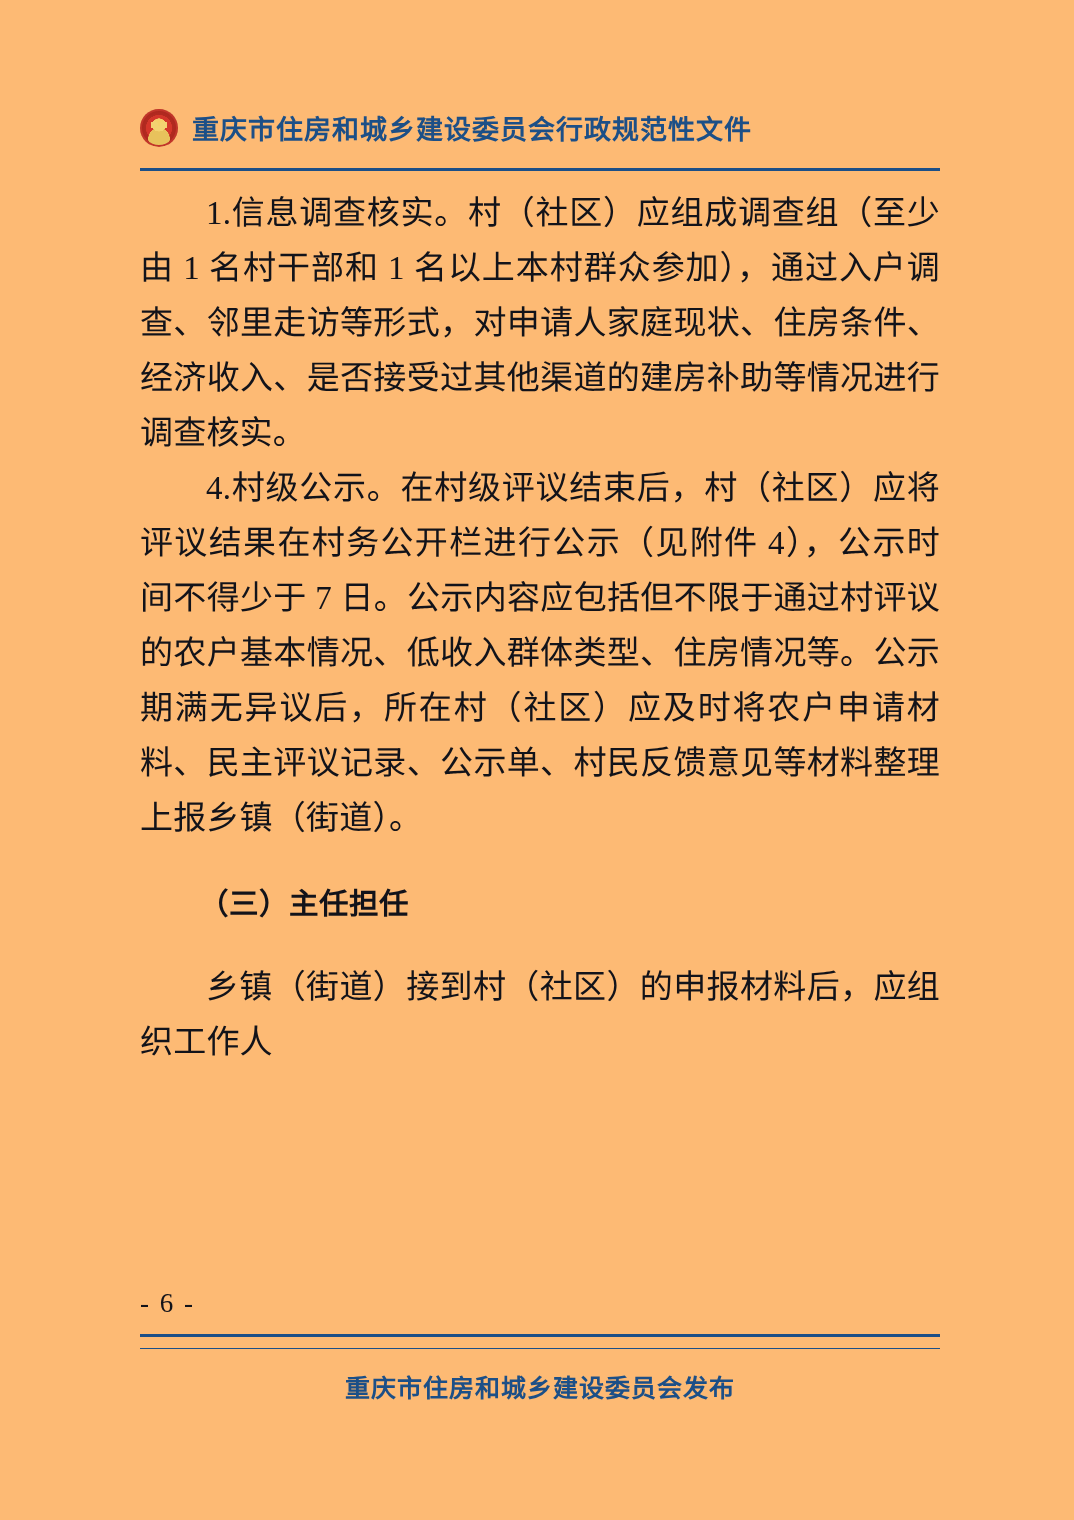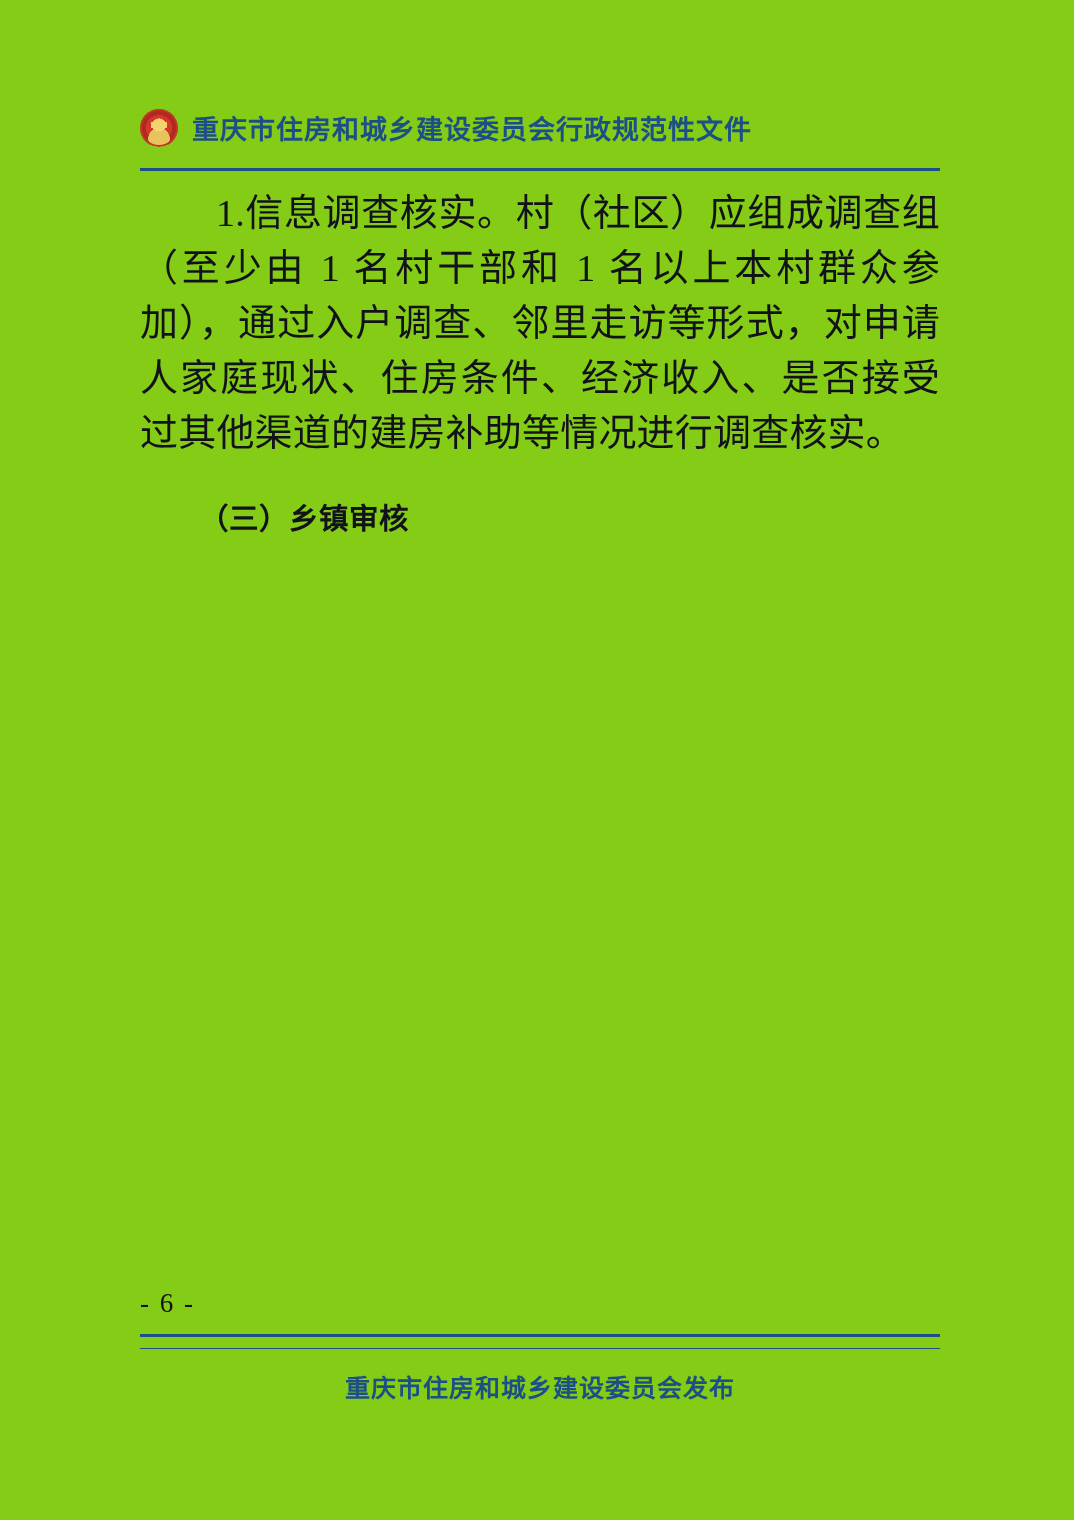--- a/index.html
+++ b/index.html
@@ -6,21 +6,21 @@
   html, body {
     margin: 0;
     padding: 0;
     background: #ffffff;
   }
   .page {
     position: relative;
     width: 1074px;
     height: 1520px;
     margin: 0 auto;
-    background: #84cc16;
+    background: #fdba74;
     font-family: "Liberation Serif", "DejaVu Serif", serif;
     overflow: hidden;
     box-sizing: border-box;
   }
 
   
   .header {
     position: absolute;
     left: 140px;
     top: 108px;
@@ -73,21 +73,21 @@
   }
 
   
   .content {
     position: absolute;
     left: 140px;
     top: 186px;
     width: 800px;
   }
   .para {
-    font-size: 38px;
+    font-size: 33px;
     line-height: 55px;
     color: #12131a;
     text-align: justify;
     text-justify: inter-ideograph;
     margin: 0 0 0 0;
     letter-spacing: 0.2px;
   }
   .indent {
     text-indent: 2em;
   }
@@ -146,21 +146,23 @@
 
   <div class="header">
     <div class="emblem"></div>
     <div class="header-title">重庆市住房和城乡建设委员会行政规范性文件</div>
   </div>
 
   <div class="rule-top"></div>
 
   <div class="content">
     <p class="para indent">1.信息调查核实。村（社区）应组成调查组（至少由 1 名村干部和 1 名以上本村群众参加），通过入户调查、邻里走访等形式，对申请人家庭现状、住房条件、经济收入、是否接受过其他渠道的建房补助等情况进行调查核实。</p>
-    <p class="sub-head">（三）乡镇审核</p>
+    <p class="para indent">4.村级公示。在村级评议结束后，村（社区）应将评议结果在村务公开栏进行公示（见附件 4），公示时间不得少于 7 日。公示内容应包括但不限于通过村评议的农户基本情况、低收入群体类型、住房情况等。公示期满无异议后，所在村（社区）应及时将农户申请材料、民主评议记录、公示单、村民反馈意见等材料整理上报乡镇（街道）。</p>
+    <p class="sub-head">（三）主任担任</p>
+    <p class="para indent">乡镇（街道）接到村（社区）的申报材料后，应组织工作人</p>
   </div>
 
   <div class="page-number">- 6 -</div>
   <div class="rule-bottom-1"></div>
   <div class="rule-bottom-2"></div>
   <div class="footer-text">重庆市住房和城乡建设委员会发布</div>
 
 </div>
 
 </body></html>

